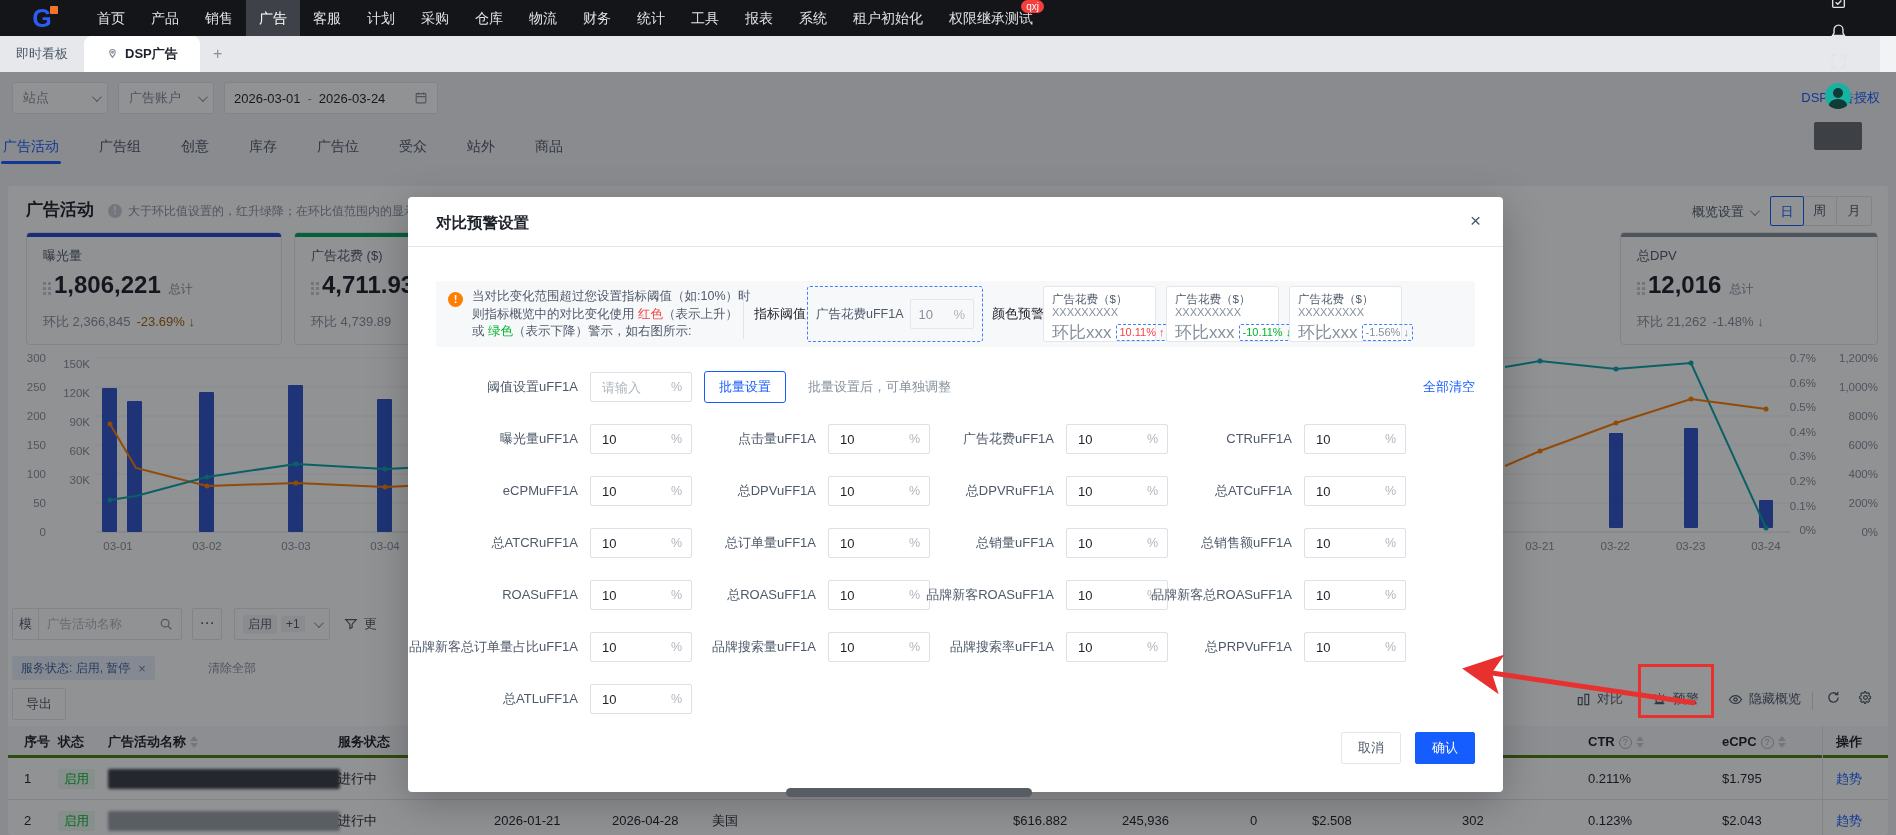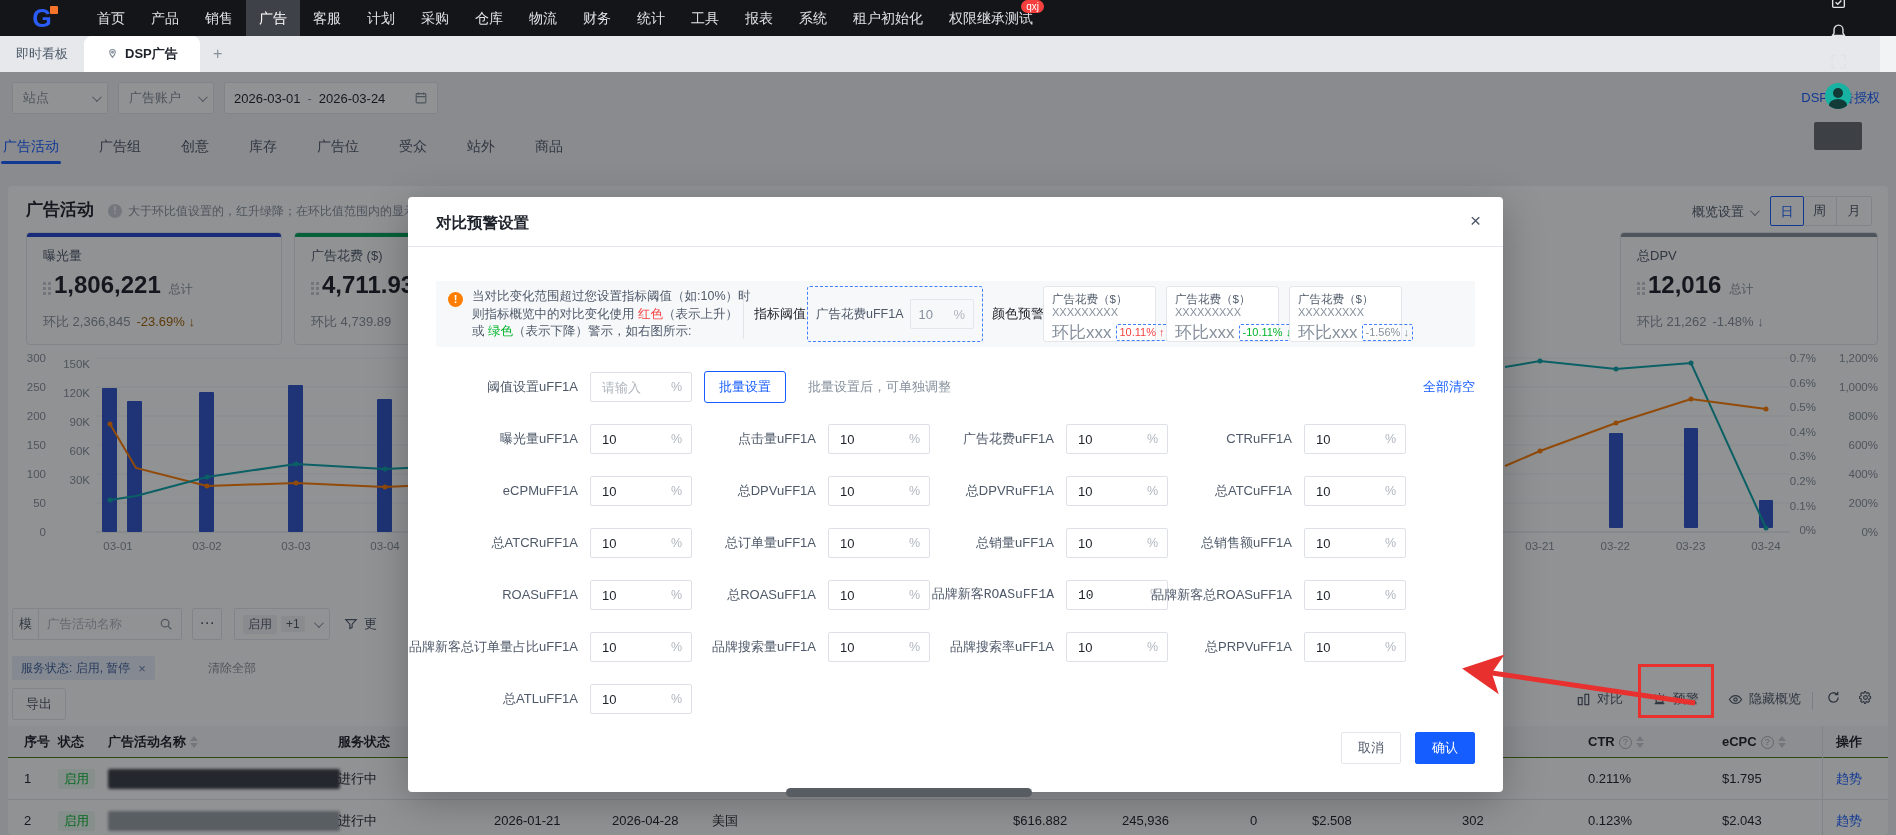--- a/index.html
+++ b/index.html
@@ -76,21 +76,21 @@
   .mini-tag{background:#f2f3f5;border-radius:2px;font-size:12px;color:#4e5969;padding:1px 5px;}
   .more-filter{position:absolute;left:344px;top:608px;width:70px;height:32px;display:flex;align-items:center;gap:6px;font-size:13px;color:#4e5969;cursor:pointer;overflow:hidden;}
   .more-filter svg{width:14px;height:14px;flex:none;}
   .filter-tag{position:absolute;left:12px;top:656px;height:24px;background:#eaf0fb;border-radius:2px;display:flex;align-items:center;gap:8px;padding:0 9px;font-size:12px;color:#41639c;}
   .filter-tag .x{cursor:pointer;font-size:13px;color:#6b83a8;}
   .clear-all{position:absolute;left:208px;top:660px;font-size:12px;color:#86909c;cursor:pointer;}
   .btn-export{position:absolute;left:12px;top:688px;width:54px;height:32px;background:#fff;border:1px solid #e5e6eb;border-radius:2px;font-size:13px;color:#4e5969;text-align:center;line-height:30px;cursor:pointer;}
   .ttool{position:absolute;top:690px;display:flex;align-items:center;gap:6px;font-size:13px;color:#4e5969;cursor:pointer;}
   .ttool svg{width:15px;height:15px;}
   .ttool-sep{position:absolute;left:1812px;top:692px;width:1px;height:18px;background:#d8dbe0;}
-  .thead{position:absolute;left:8px;top:726px;width:1880px;height:32px;background:#f7f8fa;border-bottom:1px solid #4d7c0f;font-size:13px;color:#1d2129;font-weight:bold;}
+  .thead{position:absolute;left:8px;top:726px;width:1880px;height:32px;background:#f7f8fa;border-bottom:3px solid #4d7c0f;font-size:13px;color:#1d2129;font-weight:bold;}
   .thead .cell,.trow .cell{position:absolute;top:0;line-height:32px;white-space:nowrap;display:flex;align-items:center;gap:4px;}
   .trow{position:absolute;left:8px;width:1880px;height:42px;border-bottom:1px solid #e5e6eb;font-size:13px;color:#1d2129;}
   .trow .cell{line-height:42px;height:42px;}
   .c-no{left:16px;}.c-st{left:50px;}.c-name{left:100px;}.c-sv{left:330px;}
   .c-part{left:1452px;}.c-ctr{left:1580px;}.c-ecpc{left:1714px;}.c-op{left:1828px;}
   .c-d1{left:486px;}.c-d2{left:604px;}.c-cty{left:704px;}.c-spend{left:1005px;}
   .c-impr{left:1114px;}.c-z{left:1242px;}.c-cpm{left:1304px;}.c-clk{left:1454px;}
   .hlp{width:13px;height:13px;border:1px solid #a9aeb8;border-radius:50%;color:#a9aeb8;font-size:9px;line-height:11px;text-align:center;font-weight:normal;display:inline-block;cursor:pointer;}
   .srt{display:inline-flex;flex-direction:column;gap:2px;cursor:pointer;}
   .srt i{width:0;height:0;border-left:4px solid transparent;border-right:4px solid transparent;display:block;}
@@ -691,21 +691,21 @@
               <span class="pc">%</span>
             </div>
           </div>
           <div class="m-cell" style="left: 248px;">
             <span class="lbl">总ROAS</span>
             <div class="th-input">
               <input value="10" style="">
               <span class="pc">%</span>
             </div>
           </div>
-          <div class="m-cell" style="left: 486px; font-family: Liberation Mono, monospace;">
+          <div class="m-cell" style="left: 486px;">
             <span class="lbl">品牌新客ROAS</span>
             <div class="th-input">
               <input value="10" style="">
               <span class="pc">%</span>
             </div>
           </div>
           <div class="m-cell" style="left: 724px;">
             <span class="lbl">品牌新客总ROAS</span>
             <div class="th-input">
               <input value="10" style="">

